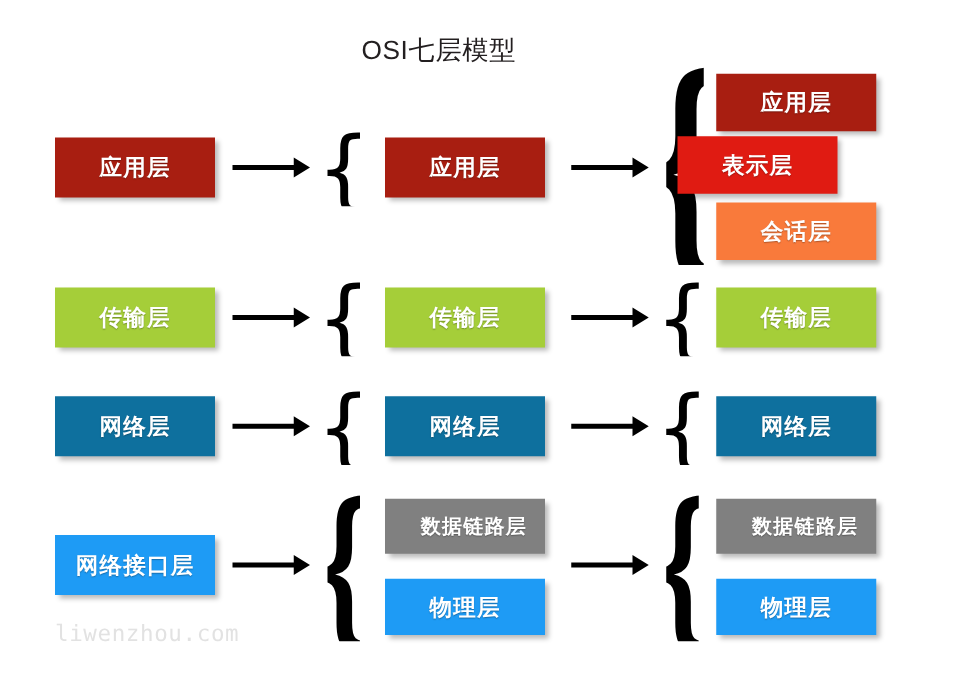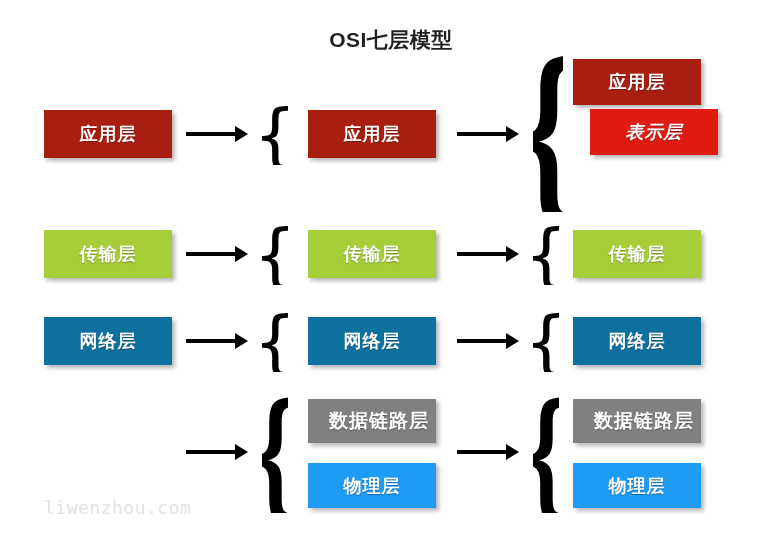--- a/index.html
+++ b/index.html
@@ -10,40 +10,39 @@
     overflow:hidden;
     position:relative;
   }
   .canvas{position:absolute;left:0;top:0;width:777px;height:553px;}
 
   .title{
     position:absolute;
     left:0;top:26px;width:702px;
     text-align:center;
     font-size:21px;
-    font-weight:bold;
+    font-weight:normal;
     color:#231f20;
     letter-spacing:0.5px;
-    margin-left:40px;
   }
 
   .box{
     position:absolute;
     display:flex;
     align-items:center;
     justify-content:center;
     color:#ffffff;
     font-size:18px;
     font-weight:bold;
     letter-spacing:1px;
     box-shadow:3px 3px 4px rgba(0,0,0,0.28);
     text-shadow:0 1px 1px rgba(0,0,0,0.30);
     box-sizing:border-box;
   }
-  .box.small{font-size:19px;padding-left:14px;}
+  .box.small{font-size:16px;padding-left:14px;}
 
   .arrow{
     position:absolute;
     height:24px;
     display:flex;
     align-items:center;
   }
   .arrow .shaft{
     height:4px;
     background:#000000;
@@ -85,20 +84,21 @@
 <div class="canvas">
 
   <div class="title">OSI七层模型</div>
 
   <div class="box" style="left:44px;top:110px;width:128px;height:48px;background:#A81E11;">应用层</div>
 
   <div class="box" style="left:44px;top:230px;width:128px;height:48px;background:#A5CE39;">传输层</div>
 
   <div class="box" style="left:44px;top:317px;width:128px;height:48px;background:#0E709E;">网络层</div>
 
+  <div class="box" style="left:44px;top:428px;width:128px;height:48px;background:#1E9BF5;">网络接口层</div>
 
   <div class="arrow" style="left:186px;top:122px;width:62px;">
     <div class="shaft"></div>
     <div class="head"></div>
   </div>
   <div class="arrow" style="left:186px;top:242px;width:62px;">
     <div class="shaft"></div>
     <div class="head"></div>
   </div>
   <div class="arrow" style="left:186px;top:329px;width:62px;">
@@ -158,22 +158,23 @@
   </div>
   <div class="brace" style="left:533px;top:312px;width:26px;height:60px;font-size:70px;">
     <span>{</span>
   </div>
   <div class="brace" style="left:533px;top:395px;width:26px;height:118px;font-size:138px;">
     <span>{</span>
   </div>
 
   <div class="box" style="left:573px;top:59px;width:128px;height:46px;background:#A81E11;">应用层</div>
 
-  <div class="box" style="left:590px;top:109px;width:128px;height:46px;background:#E01B12;font-style:italic;">表示层</div>
+  <div class="box" style="left:542px;top:109px;width:128px;height:46px;background:#E01B12;">表示层</div>
 
+  <div class="box" style="left:573px;top:162px;width:128px;height:46px;background:#F97A3B;">会话层</div>
 
   <div class="box" style="left:573px;top:230px;width:128px;height:48px;background:#A5CE39;">传输层</div>
 
   <div class="box" style="left:573px;top:317px;width:128px;height:48px;background:#0E709E;">网络层</div>
 
   <div class="box small" style="left:573px;top:399px;width:128px;height:44px;background:#808080;">数据链路层</div>
 
   <div class="box" style="left:573px;top:463px;width:128px;height:45px;background:#1E9BF5;">物理层</div>
 
   <div class="watermark">liwenzhou.com</div>

